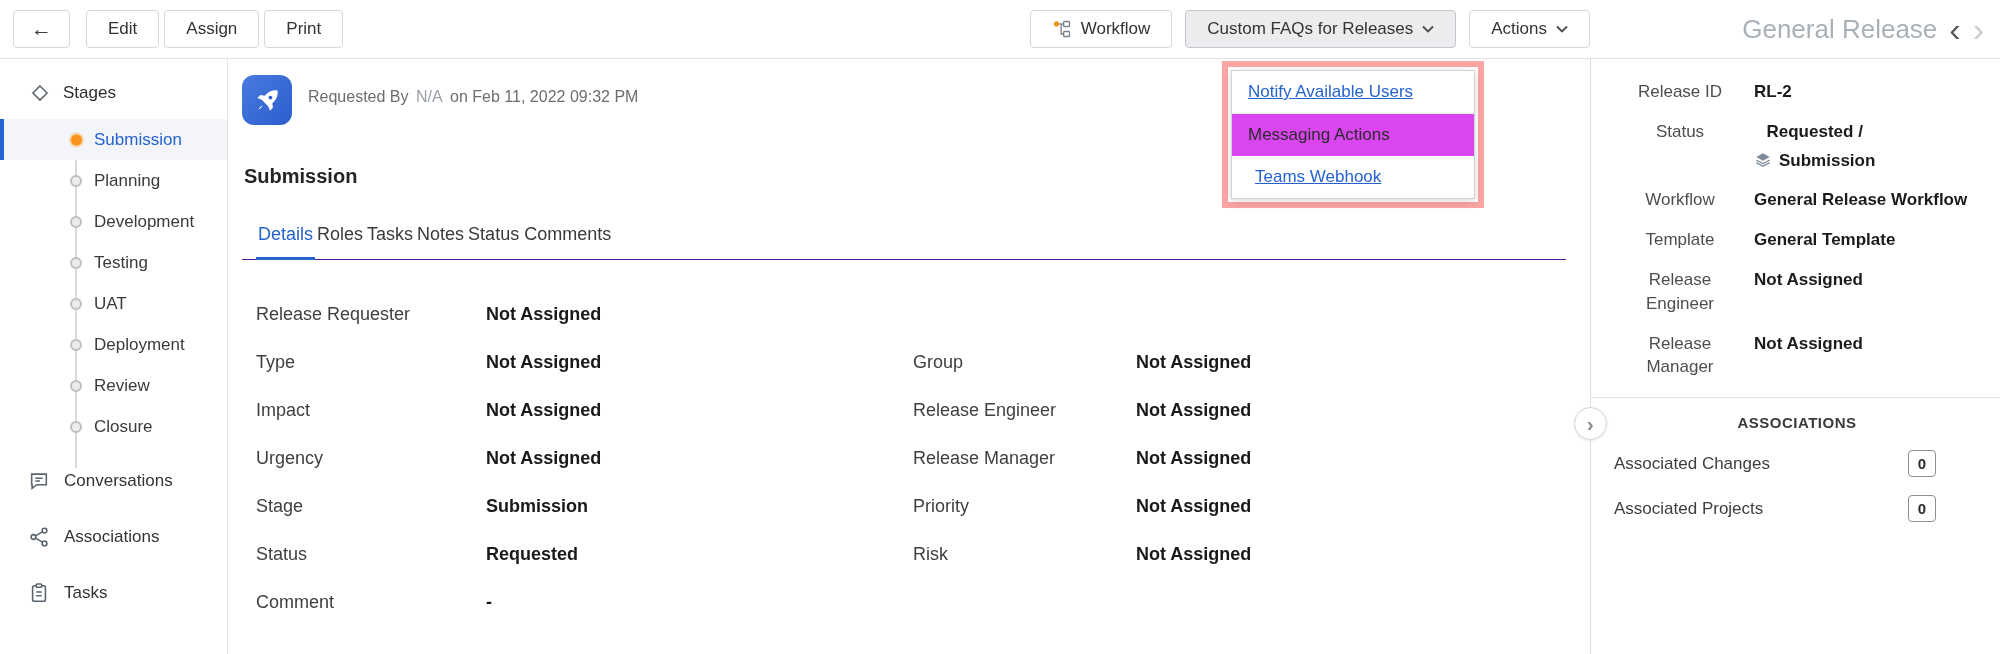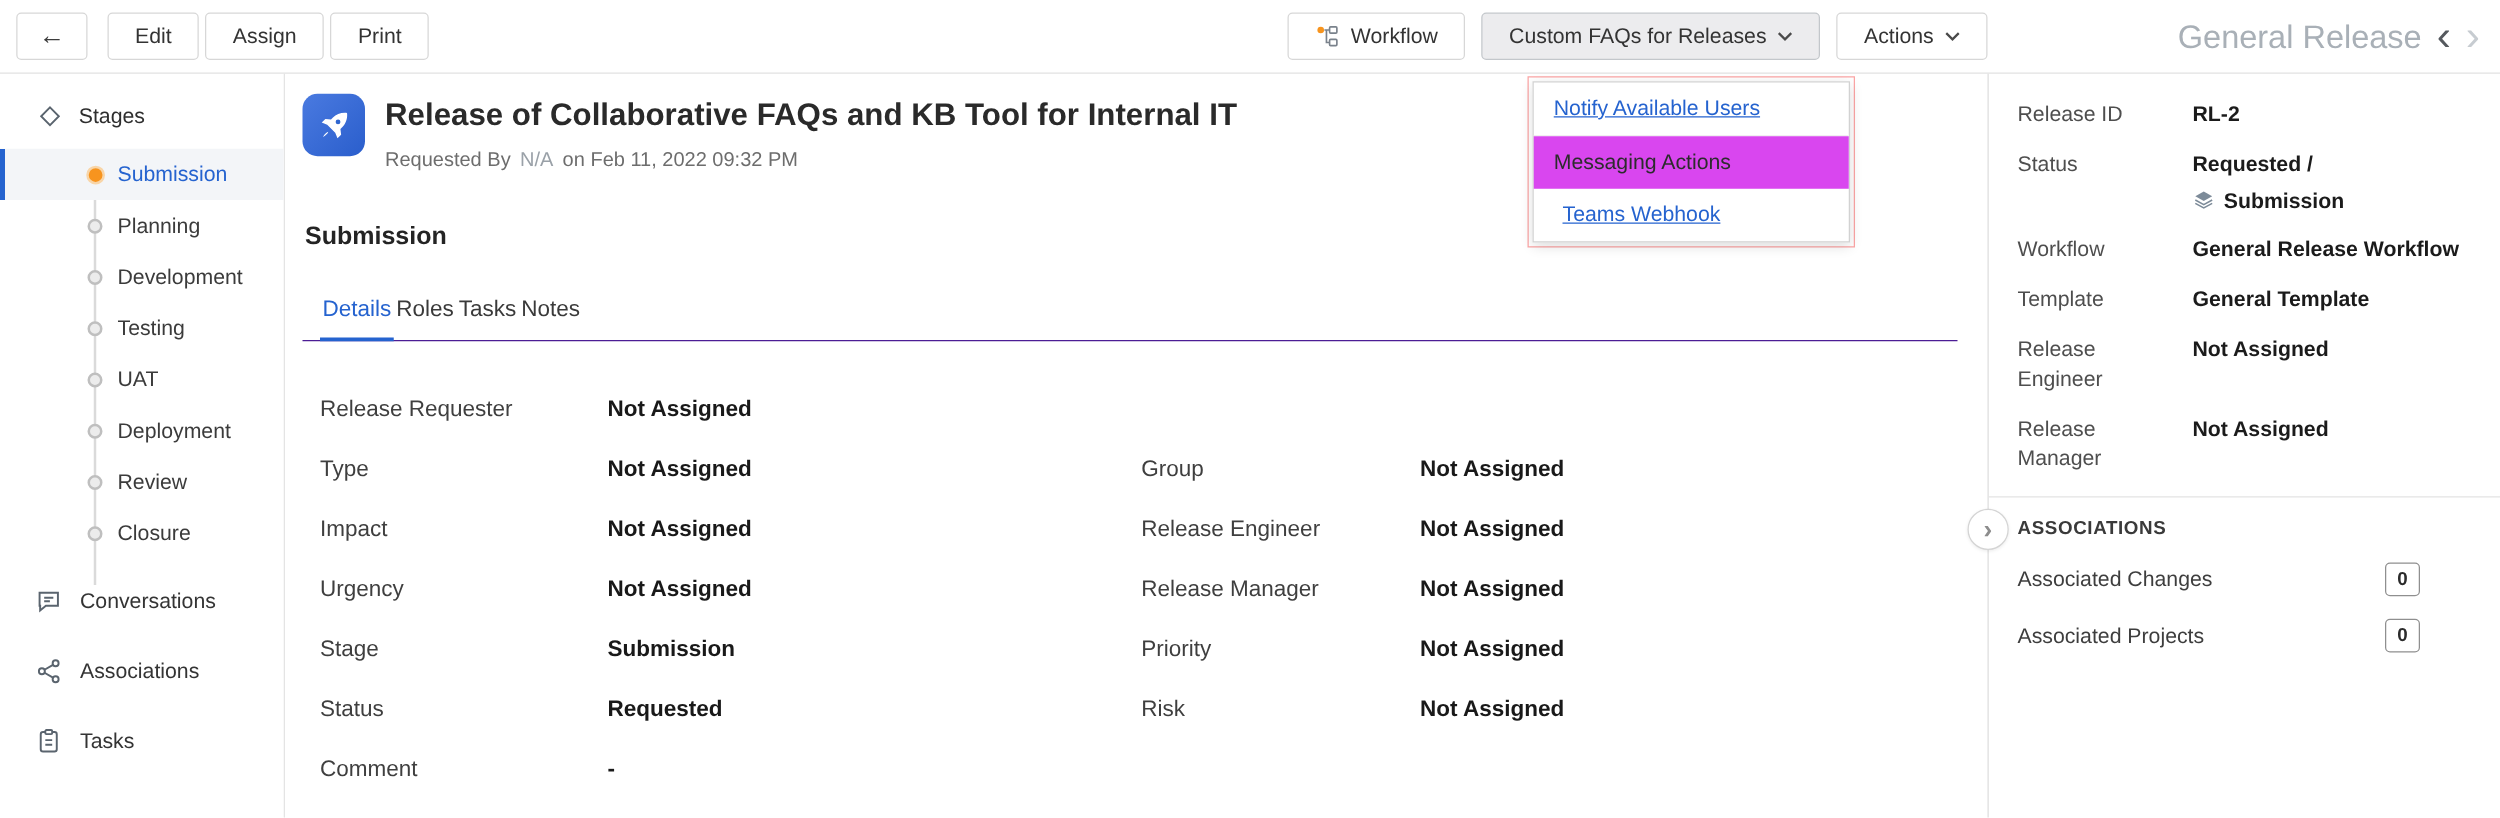--- a/index.html
+++ b/index.html
@@ -49,34 +49,34 @@
   .details{display:flex;margin-top:30px;padding-left:14px;}
   .col-left{width:657px;flex-shrink:0;}
   .col-right{flex:1;margin-top:48px;}
   .f-row{display:flex;align-items:center;height:48px;font-size:18px;}
   .f-label{color:#3f3f3f;flex-shrink:0;}
   .col-left .f-label{width:230px;}
   .col-right .f-label{width:223px;}
   .f-value{font-weight:700;color:#191919;}
 
   
-  .panel{width:410px;flex-shrink:0;border-left:1px solid #dedede;padding:13px 20px 0 23px;position:relative;}
+  .panel{width:410px;flex-shrink:0;border-left:1px solid #dedede;padding:13px 20px 0 23px;position:relative;text-align:center;}
   .prop-row{display:flex;align-items:flex-start;padding:8px 0;font-size:17px;line-height:1.4;}
   .prop-label{width:140px;flex-shrink:0;color:#4e4e4e;padding-right:8px;}
   .prop-value{font-weight:700;color:#1b1b1b;}
   .status-line2{display:flex;align-items:center;gap:7px;margin-top:5px;}
   .panel-divider{height:1px;background:#e3e3e3;margin:10px -20px 0 -23px;}
   .assoc-header{position:relative;margin-top:16px;font-size:15px;font-weight:700;letter-spacing:.5px;color:#3a3a3a;}
   .collapse-btn{position:absolute;left:-40px;top:-7px;width:33px;height:33px;border-radius:50%;background:#fff;border:1px solid #d4d4d4;display:flex;align-items:center;justify-content:center;font-size:21px;color:#8d8d8d;cursor:pointer;box-shadow:0 1px 3px rgba(0,0,0,.08);}
   .assoc-list{margin-top:10px;}
   .assoc-row{display:flex;align-items:center;padding:9px 44px 9px 0;font-size:17px;color:#3e3e3e;}
   .count-badge{margin-left:auto;min-width:28px;height:27px;padding:0 4px;border:1px solid #8f8f8f;border-radius:4px;background:#fff;display:flex;align-items:center;justify-content:center;font-size:15px;font-weight:700;color:#2b2b2b;cursor:pointer;}
 
   
-  .dropdown-annotation{position:absolute;left:1222px;top:61px;width:262px;border:1px solid #fca5a5;padding:3px;z-index:30;}
+  .dropdown-annotation{position:absolute;left:1222px;top:61px;width:262px;border:6px solid #fca5a5;padding:3px;z-index:30;}
   .dropdown{background:#fff;border:1px solid #d2d2d2;box-shadow:0 3px 10px rgba(0,0,0,.14);}
   .menu-item{padding:10px 16px;font-size:17px;cursor:pointer;line-height:1.3;}
   .menu-link{color:#2563cf;text-decoration:underline;}
   .menu-item.first{border-bottom:1px solid #efefef;}
   .menu-header{background:#d946ef;color:#2c2c2c;font-weight:500;}
   .menu-indent{padding-left:23px;}
 
   svg{display:block;}
 </style>
 </head>
@@ -214,36 +214,36 @@
         <div class="app-icon">
           <span>
             <svg width="27" height="27" viewBox="0 0 24 24" fill="#fff">
               <path d="M21 3c-3.9-.5-7.6.9-10 3.3L9.6 7.7l-4-.5L3 9.8l3.9 1.6 5.7 5.7 1.6 3.9 2.6-2.6-.5-4 1.4-1.4C20.1 10.6 21.5 6.9 21 3z"></path>
               <circle cx="14.6" cy="9.4" r="1.7" fill="#2f66d0"></circle>
               <path d="M7.6 16.4c-1.2.2-3 2.2-3.7 3.7 1.5-.7 3.5-2.5 3.7-3.7z"></path>
             </svg>
           </span>
         </div>
         <div>
-          <div class="page-title">Release of Collaborative FAQs and KB Tool for Internal IT</div>
           <div class="req-line">
             <span>Requested By</span>
             <span class="na">N/A</span>
             <span>on Feb 11, 2022 09:32 PM</span>
           </div>
         </div>
       </div>
 
       <h2 class="section-title">Submission</h2>
 
       <div class="tabs">
         <div class="tab active">Details</div>
         <div class="tab">Roles</div>
         <div class="tab">Tasks</div>
         <div class="tab">Notes</div>
+        <div class="tab">Status Comments</div>
       </div>
 
       <div class="details">
         <div class="col-left">
           <div class="f-row">
               <div class="f-label">Release Requester</div>
               <div class="f-value">Not Assigned</div>
             </div>
           <div class="f-row">
               <div class="f-label">Type</div>

